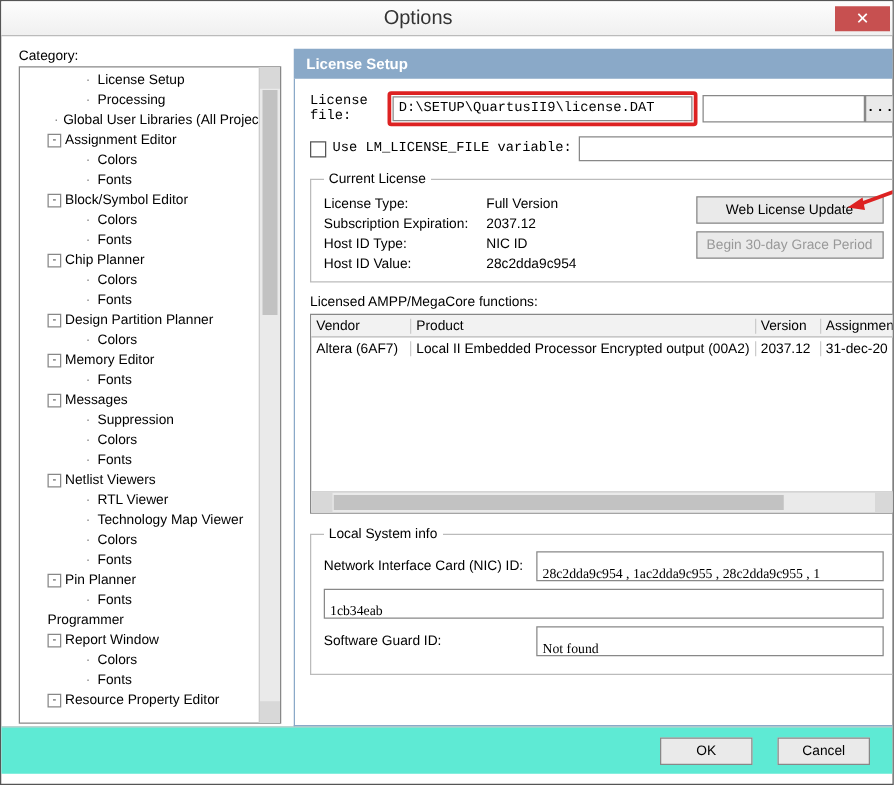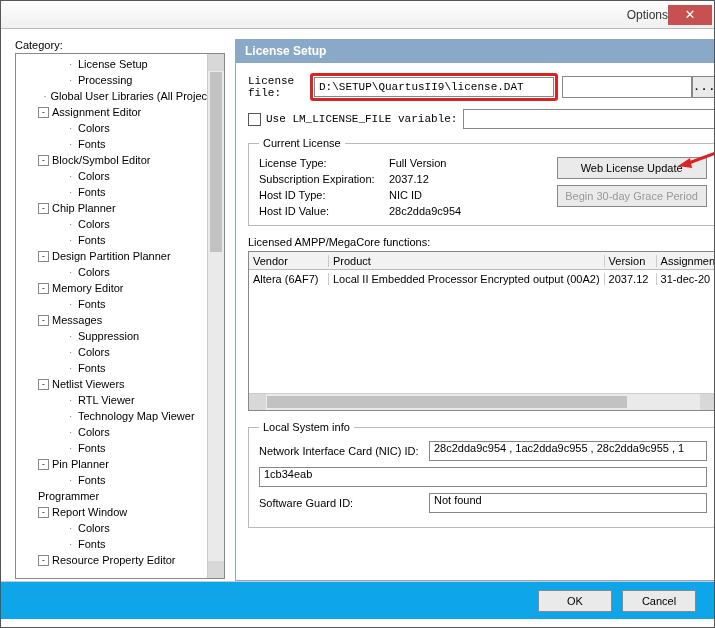--- a/index.html
+++ b/index.html
@@ -17,22 +17,22 @@
   .titlebar {
     height: 28px;
     background: linear-gradient(#fdfdfd, #f0f0f0);
     border-bottom: 1px solid #bbb;
     display: flex;
     align-items: center;
     position: relative;
   }
   .titlebar .title {
     flex: 1;
-    text-align: right;
-    font-size: 12px;
+    text-align: center;
+    font-size: 16px;
     color: #333;
   }
   .titlebar .close {
     width: 44px;
     height: 20px;
     background: #c75050;
     color: #fff;
     display: flex;
     align-items: center;
     justify-content: center;
@@ -269,34 +269,35 @@
   .local-row {
     display: flex;
     align-items: center;
     margin-bottom: 6px;
   }
   .local-row .lbl { width: 170px; }
   .local-row .val {
     flex: 1;
     border: 1px solid #888;
     height: 20px;
-    padding: 0 4px;
+    padding: 11px 4px;
     background: #fff;
     overflow: hidden;
     white-space: nowrap;
+    font-family: Liberation Serif, serif;
   }
   .footer {
     height: 38px;
     display: flex;
     align-items: center;
     justify-content: flex-end;
     padding: 0 18px;
-    gap: 10px;
+    gap: 20px;
     border-top: 1px solid #ccc;
-    background: #0ea5e9;
+    background: #5eead4;
     text-align: right;
   }
   .footer .btn { width: 74px; }
 </style>
 </head>
 <body>
 
 <div class="titlebar">
   <div class="title">Options</div>
   <div class="close">

